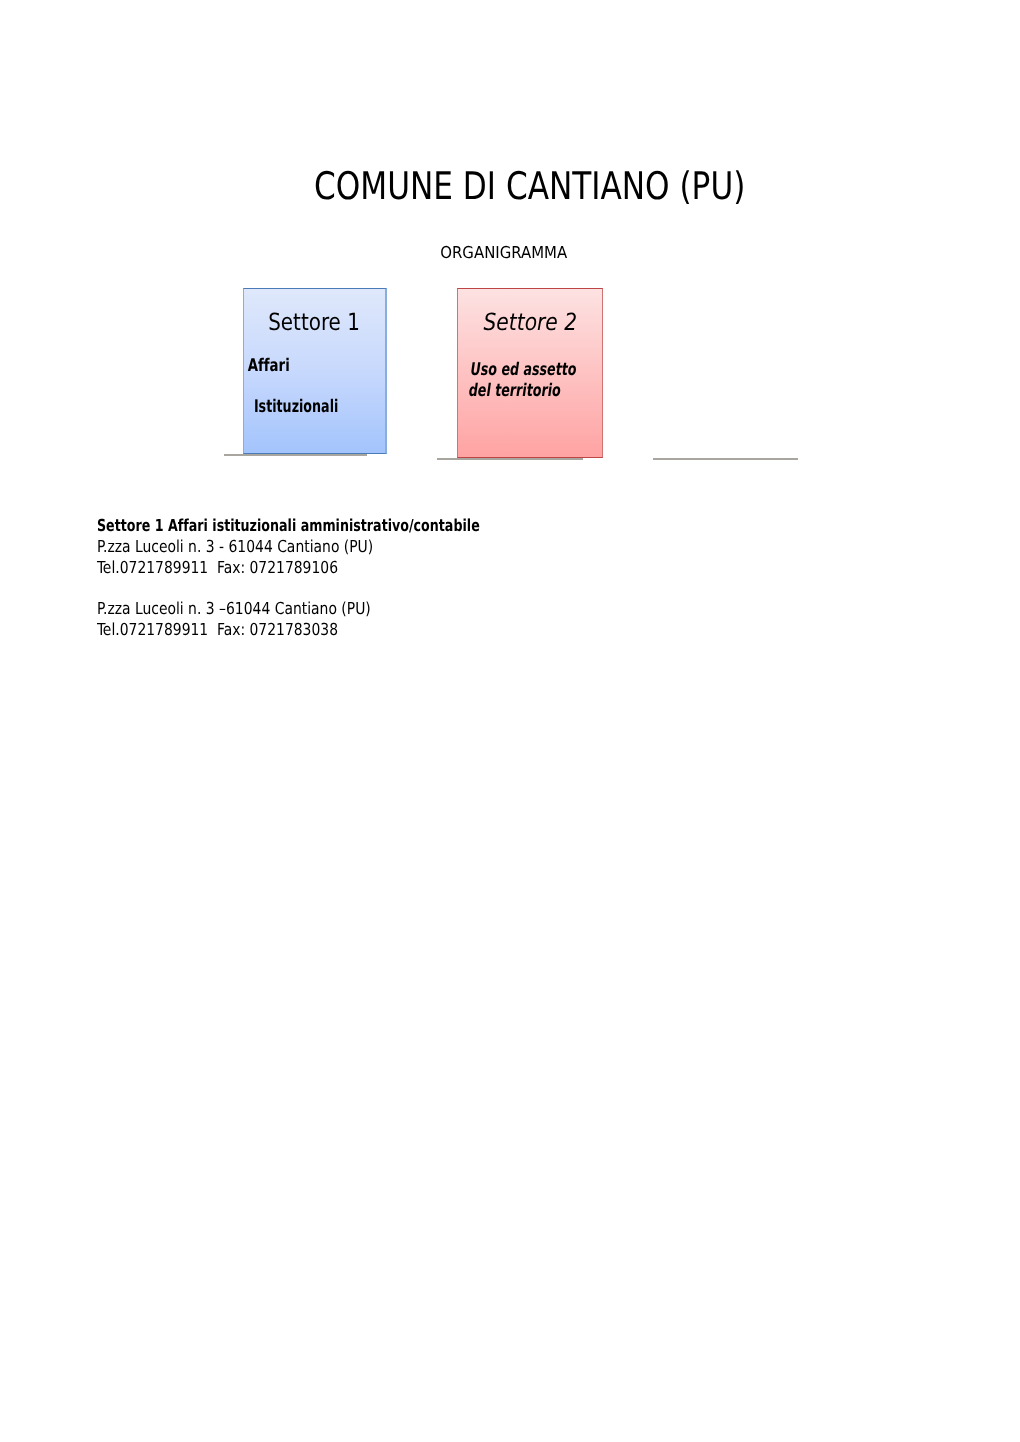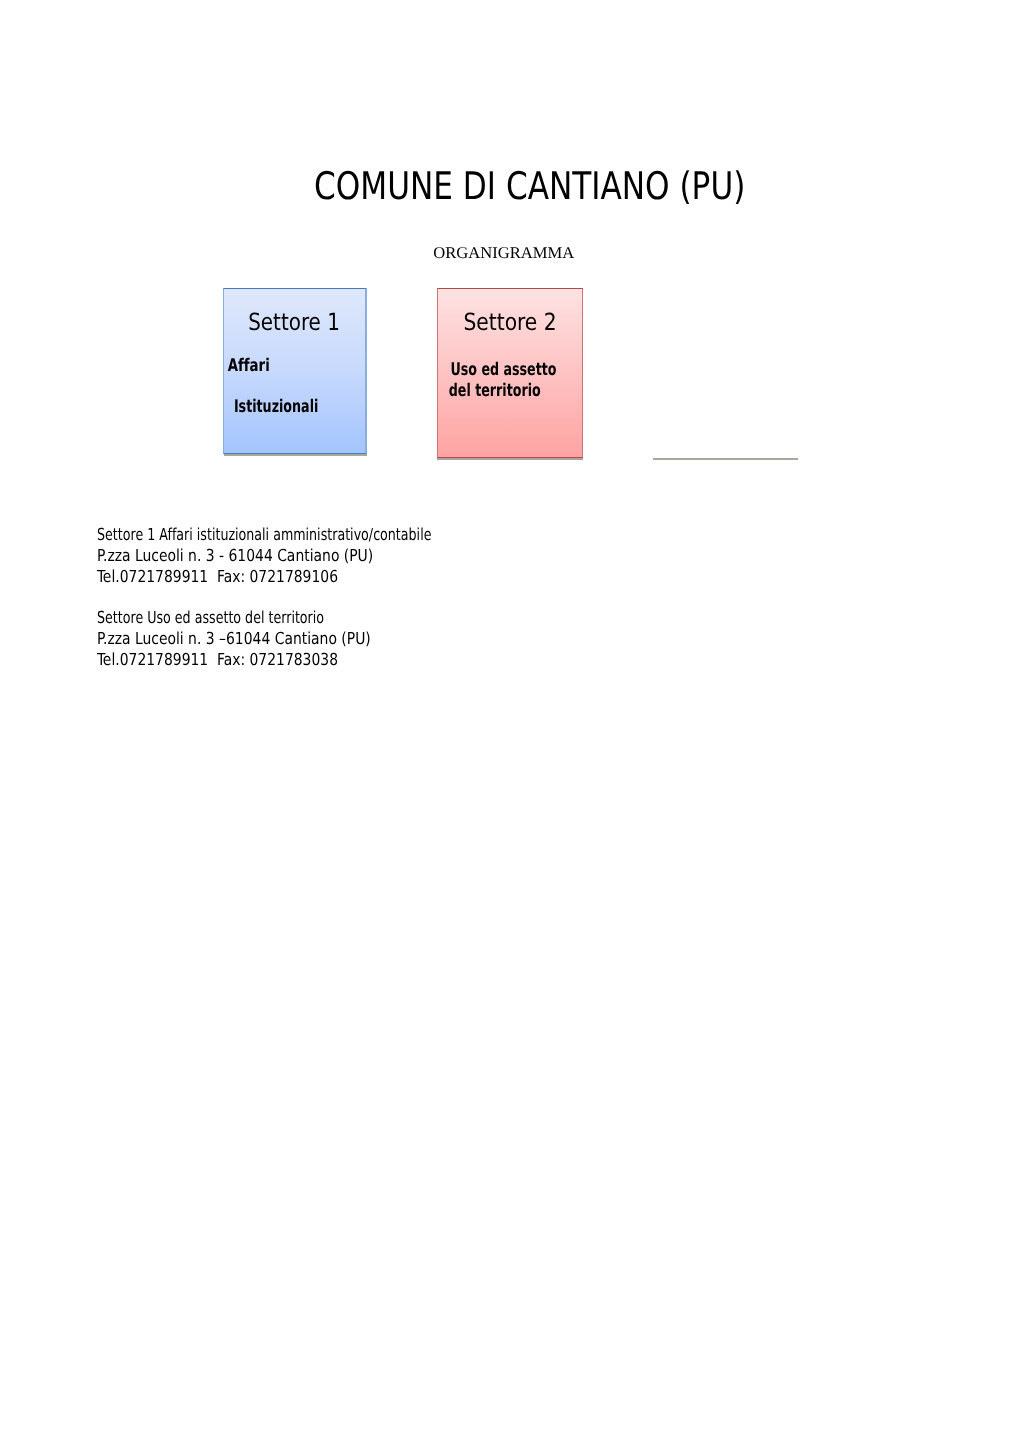--- a/index.html
+++ b/index.html
@@ -47,30 +47,30 @@
   .doc-subtitle {
     position: absolute;
     left: 0;
     top: 241.8px;
     width: 1008px;
     text-align: center;
     font-size: 16.4px;
     font-weight: normal;
     line-height: 21px;
     white-space: nowrap;
-    font-family: Liberation Serif, serif;
   }
 
   
   .box {
     position: absolute;
     box-sizing: border-box;
     text-align: center;
     overflow: hidden;
     z-index: 1;
+    margin-left: 20px;
   }
   .box-title {
     position: absolute;
     left: 0;
     width: 100%;
     text-align: center;
     font-size: 23.7px;
     font-weight: normal;
     line-height: 28px;
     white-space: nowrap;
@@ -123,56 +123,55 @@
     top: 514.5px;
     width: 700px;
   }
   .contact-group { margin: 0 0 20.5px 0; }
   .addr-line {
     font-size: 16.6px;
     line-height: 21.05px;
     white-space: nowrap;
     height: 21.05px;
   }
-  .addr-line.b { font-weight: normal; margin-top: 9px; }
+  .addr-line.b { font-weight: bold; }
 </style>
 </head>
 <body>
 
 <div class="page">
 
   <div class="doc-title"><span class="sq" style="transform:scaleX(0.911)">COMUNE DI CANTIANO (PU)</span></div>
   <div class="doc-subtitle"><span class="sq" style="transform:scaleX(1.012)">ORGANIGRAMMA</span></div>
 
   <div class="box-shadow-plate" style="left: 223.8px; top: 453.9px; width: 143.2px; height: 2.1px; background: rgb(169, 165, 159);"></div>
   <div class="box" id="box1" style="background: linear-gradient(rgb(223, 232, 251) 0%, rgb(200, 217, 253) 49%, rgb(163, 196, 252) 100%); border-color: rgb(74, 122, 184) rgb(135, 174, 221);">
     <div class="box-title" style="top:18.6px"><span class="sq" style="transform:scaleX(0.935)">Settore 1</span></div>
     <div class="box-sub" style="top:66.2px"><span class="sq" style="transform:scaleX(0.852)">Affari</span></div>
     <div class="box-sub" style="top:107.6px"><span class="sq" style="transform:scaleX(0.810)">Istituzionali</span></div>
   </div>
 
   <div class="box-shadow-plate" style="left: 437.4px; top: 457.9px; width: 145.8px; height: 2.1px; background: rgb(169, 165, 159);"></div>
-  <div class="box" id="box2" style="background: linear-gradient(rgb(253, 226, 226) 0%, rgb(254, 195, 195) 49%, rgb(255, 163, 163) 100%); border-color: rgb(188, 69, 69) rgb(207, 115, 115);">
+  <div class="box" id="box2" style="background: linear-gradient(rgb(253, 226, 226) 0%, rgb(254, 195, 195) 49%, rgb(255, 163, 163) 100%); border-color: rgb(188, 69, 69) rgb(207, 115, 115); font-style: italic;">
     <div class="box-title" style="top:18.6px"><span class="sq" style="transform:scaleX(0.95)">Settore 2</span></div>
     <div class="box-sub" style="top:70.6px"><span class="sq" style="transform:scaleX(0.810)">Uso ed assetto</span></div>
     <div class="box-sub" style="top:91.6px"><span class="sq" style="transform:scaleX(0.810)">del territorio</span></div>
   </div>
 
   <div class="box-shadow-plate" style="left: 653.4px; top: 457.9px; width: 144.4px; height: 2.1px; background: rgb(169, 165, 159);"></div>
 
   <div class="contacts">
 
     <div class="contact-group">
       <div class="addr-line b"><span class="sq sql" style="transform:scaleX(0.848)">Settore 1 Affari istituzionali amministrativo/contabile</span></div>
       <div class="addr-line"><span class="sq sql" style="transform:scaleX(0.932)">P.zza Luceoli n. 3 - 61044 Cantiano (PU)</span></div>
       <div class="addr-line"><span class="sq sql" style="transform:scaleX(0.932)">Tel.0721789911  Fax: 0721789106</span></div>
     </div>
 
     <div class="contact-group">
-      <div class="addr-line b"><span class="sq sql" style="transform:scaleX(0.848)">Settore Uso ed assetto del territorio</span></div>
       <div class="addr-line"><span class="sq sql" style="transform:scaleX(0.932)">P.zza Luceoli n. 3 –61044 Cantiano (PU)</span></div>
       <div class="addr-line"><span class="sq sql" style="transform:scaleX(0.932)">Tel.0721789911  Fax: 0721783038</span></div>
     </div>
 
 
   </div>
 
 </div>
 
 </body></html>

